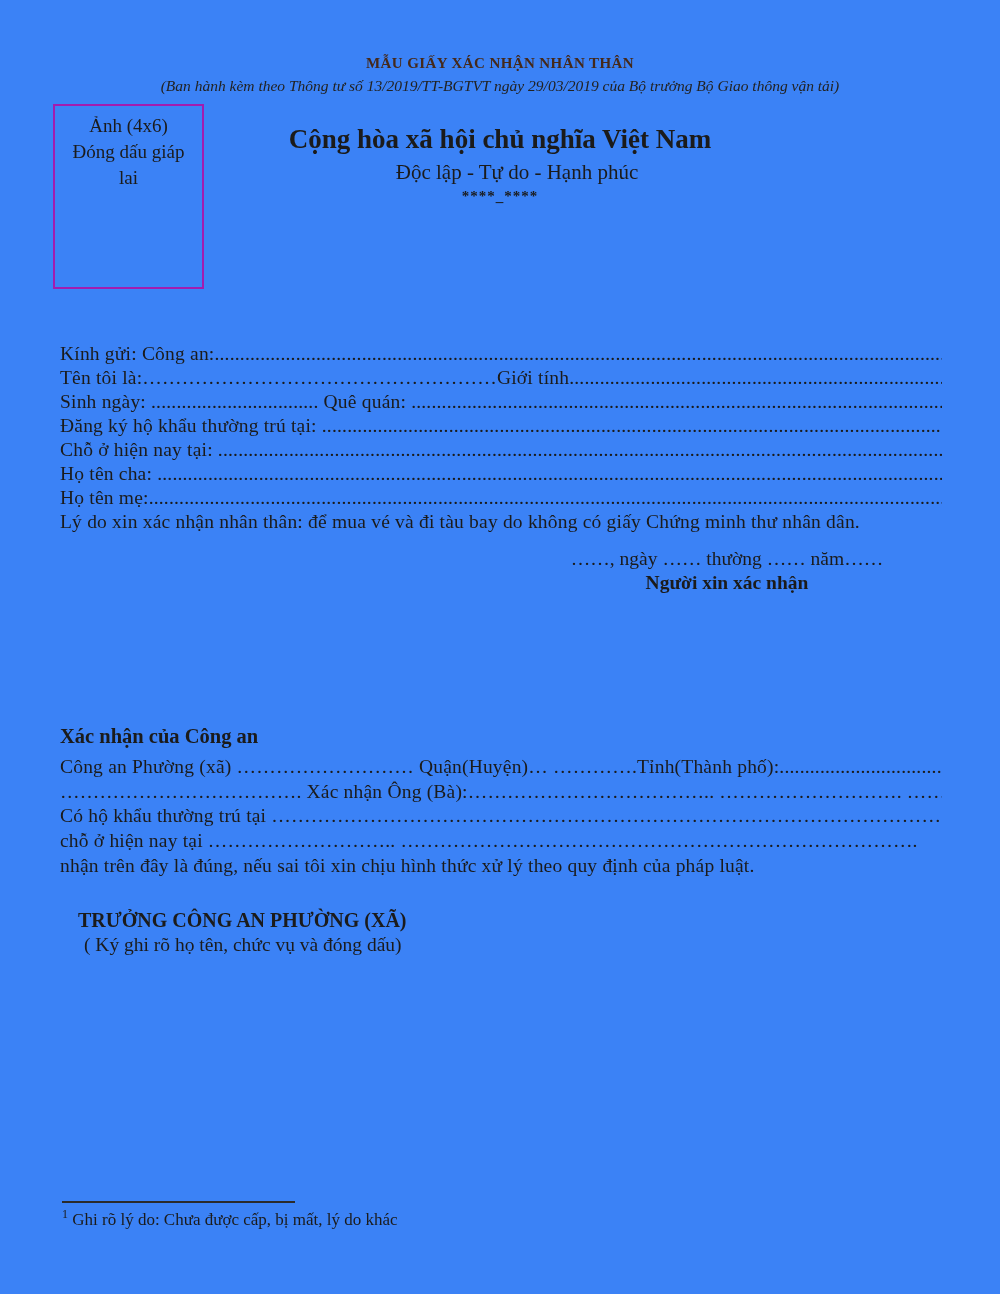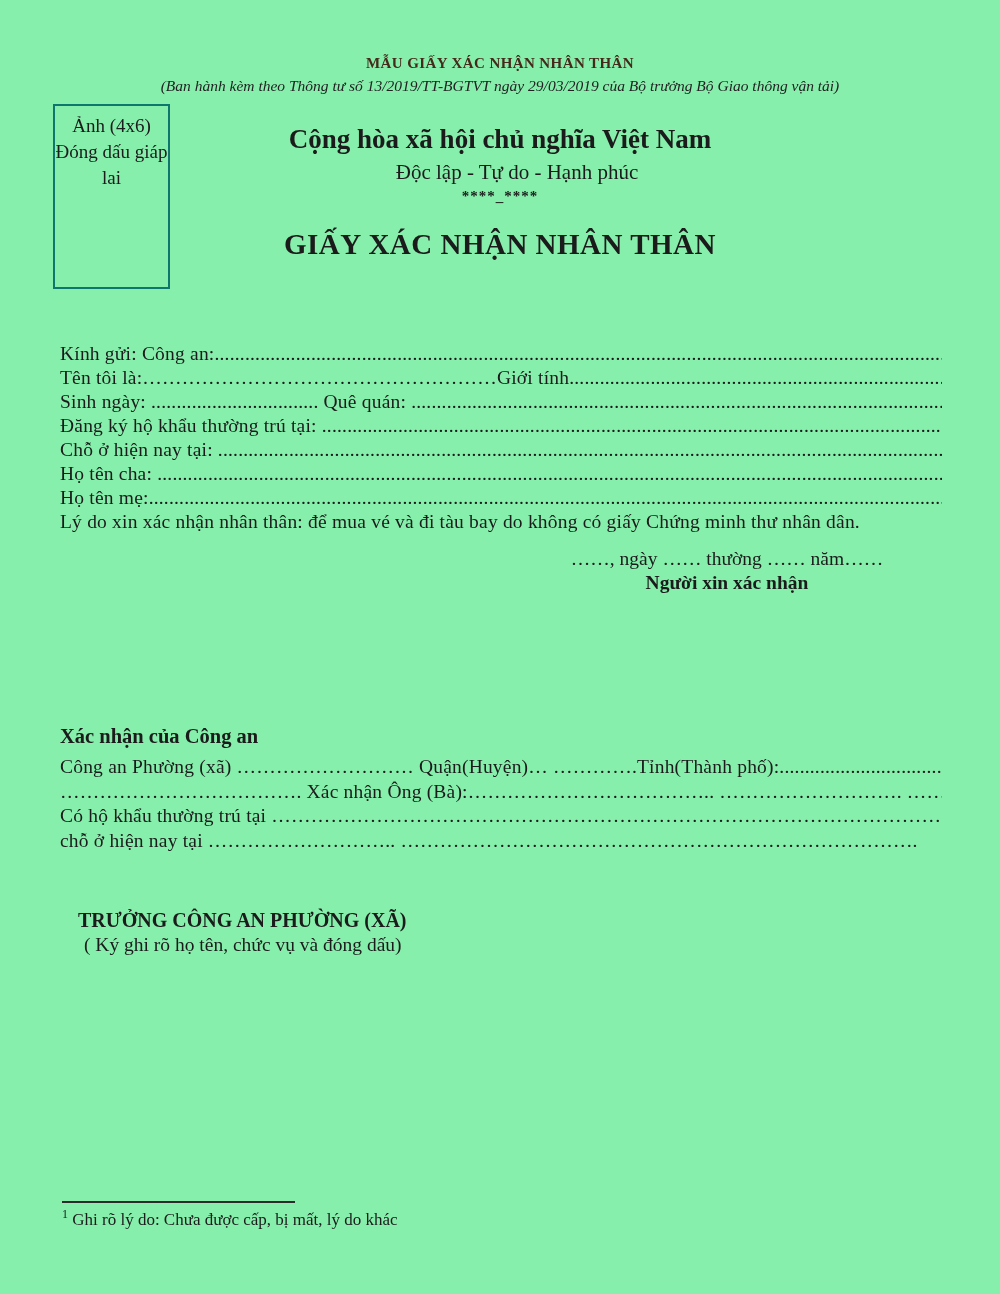--- a/index.html
+++ b/index.html
@@ -1,34 +1,34 @@
 <!DOCTYPE html>
 <html><head>
 <meta charset="utf-8">
 <style>
   * { margin: 0; padding: 0; box-sizing: border-box; }
   html, body { background: #ffffff; }
   .page {
     position: relative;
     width: 1000px;
     height: 1294px;
-    background: #86efac;
+    background: #3b82f6;
     font-family: "Liberation Serif", "DejaVu Serif", serif;
     color: #1b1b1b;
     overflow: hidden;
   }
   
   .doc-header { position: absolute; top: 55px; left: 0; width: 1000px; text-align: center; }
   .hdr-title { font-size: 15px; font-weight: bold; letter-spacing: 0.4px; }
   .hdr-sub { margin-top: 5px; font-size: 15.5px; font-style: italic; color: #222222; }
   
   .photo-box {
     position: absolute; top: 104px; left: 53px;
-    width: 117px; height: 185px;
-    border: 2px solid #0f766e;
+    width: 151px; height: 185px;
+    border: 2px solid #a21caf;
     text-align: center; padding-top: 7px;
     font-size: 19px; line-height: 26px;
   }
   
   .national { position: absolute; top: 124px; left: 0; width: 1000px; text-align: center; }
   .country { font-size: 27px; font-weight: bold; }
   .motto { margin-top: 5px; font-size: 21px; padding-left: 34px; }
   .stars { margin-top: 3px; font-size: 15px; font-weight: bold; letter-spacing: 1px; }
   
   .doc-title {
@@ -75,21 +75,20 @@
     <div>Đóng dấu giáp</div>
     <div>lai</div>
   </div>
 
   <div class="national">
     <div class="country">Cộng hòa xã hội chủ nghĩa Việt Nam</div>
     <div class="motto">Độc lập - Tự do - Hạnh phúc</div>
     <div class="stars">****_****</div>
   </div>
 
-  <div class="doc-title">GIẤY XÁC NHẬN NHÂN THÂN</div>
 
   <div class="form-section">
     <div class="doc-line">Kính gửi: Công an:......................................................................................................................................................................</div>
     <div class="doc-line">Tên tôi là:………………………………………………Giới tính...........................................................................</div>
     <div class="doc-line">Sinh ngày: ................................. Quê quán: ........................................................................................................................</div>
     <div class="doc-line">Đăng ký hộ khẩu thường trú tại: .........................................................................................................................................</div>
     <div class="doc-line">Chỗ ở hiện nay tại: ............................................................................................................................................................</div>
     <div class="doc-line">Họ tên cha: ........................................................................................................................................................................</div>
     <div class="doc-line">Họ tên mẹ:.........................................................................................................................................................................</div>
     <div class="doc-line">Lý do xin xác nhận nhân thân: để mua vé và đi tàu bay do không có giấy Chứng minh thư nhân dân.</div>
@@ -99,20 +98,21 @@
     <div class="date-line">……, ngày …… thường …… năm……</div>
     <div class="sign-label">Người xin xác nhận</div>
   </div>
 
   <div class="police-section">
     <div class="police-heading">Xác nhận của Công an</div>
     <div class="doc-line">Công an Phường (xã) ……………………… Quận(Huyện)… ………….Tỉnh(Thành phố):..........................................</div>
     <div class="doc-line">………………………………. Xác nhận Ông (Bà):……………………………….. ………………………. ……</div>
     <div class="doc-line">Có hộ khẩu thường trú tại ………………………………………………………………………………………………..;</div>
     <div class="doc-line">chỗ ở hiện nay tại ……………………….. …………………………………………………………………….</div>
+    <div class="doc-line">nhận trên đây là đúng, nếu sai tôi xin chịu hình thức xử lý theo quy định của pháp luật.</div>
   </div>
 
   <div class="closing-sign">
     <div class="closing-title">TRƯỞNG CÔNG AN PHƯỜNG (XÃ)</div>
     <div class="closing-note">( Ký ghi rõ họ tên, chức vụ và đóng dấu)</div>
   </div>
 
   <div class="footnote">
     <div class="footnote-rule"></div>
     <div class="footnote-text"><sup>1</sup><span> Ghi rõ lý do: Chưa được cấp, bị mất, lý do khác</span></div>

